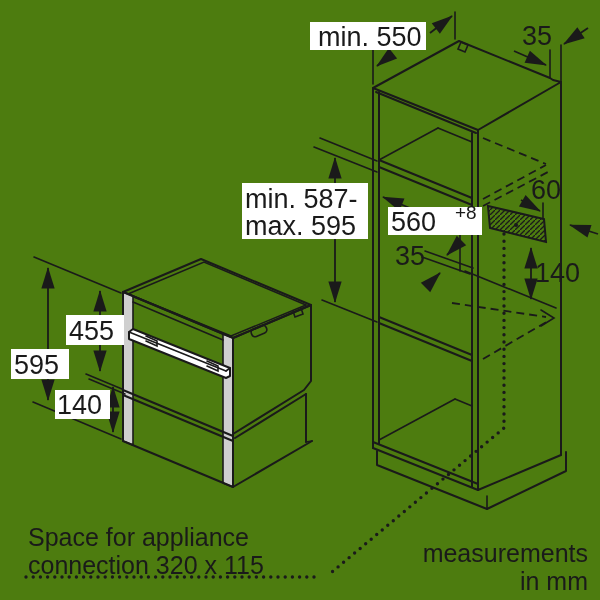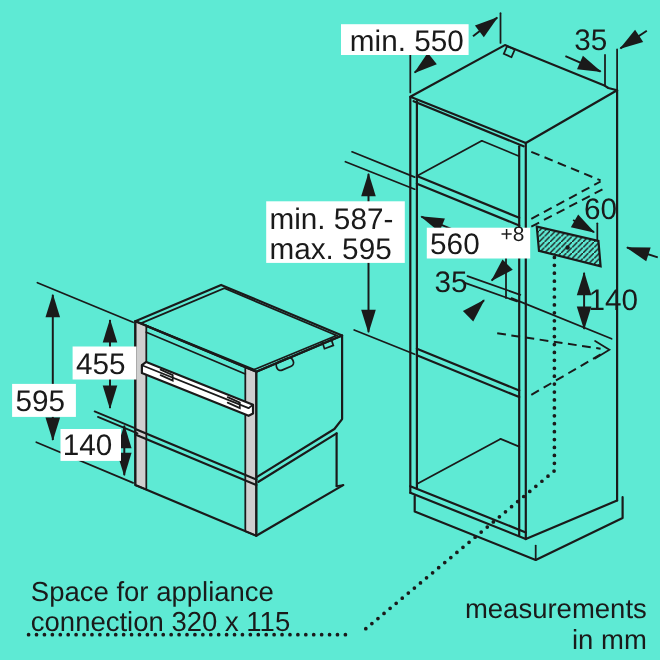--- a/index.html
+++ b/index.html
@@ -1,16 +1,16 @@
 <!DOCTYPE html>
 <html><head>
 <meta charset="utf-8">
 <style>
   html,body{margin:0;padding:0;background:#ffffff;}
-  .stage{width:600px;height:600px;position:relative;background:#5eead4;overflow:hidden;}
+  .stage{width:600px;height:600px;position:relative;background:#4d7c0f;overflow:hidden;}
   svg{display:block;}
   text{font-family:"Liberation Sans","DejaVu Sans",sans-serif;fill:#1a1a1a;}
   .dim{font-size:27px;}
   .dimsup{font-size:19px;}
   .note{font-size:25px;}
   .ln{stroke:#1a1a1a;stroke-width:2;fill:none;stroke-linecap:round;stroke-linejoin:round;}
   .thin{stroke:#1a1a1a;stroke-width:1.6;fill:none;stroke-linecap:round;}
   .dimln{stroke:#1a1a1a;stroke-width:1.8;fill:none;}
   .dash{stroke:#1a1a1a;stroke-width:1.8;fill:none;stroke-dasharray:8 5;}
   .dots{stroke:#1a1a1a;stroke-width:3.4;fill:none;stroke-dasharray:0 7.2;stroke-linecap:round;}

